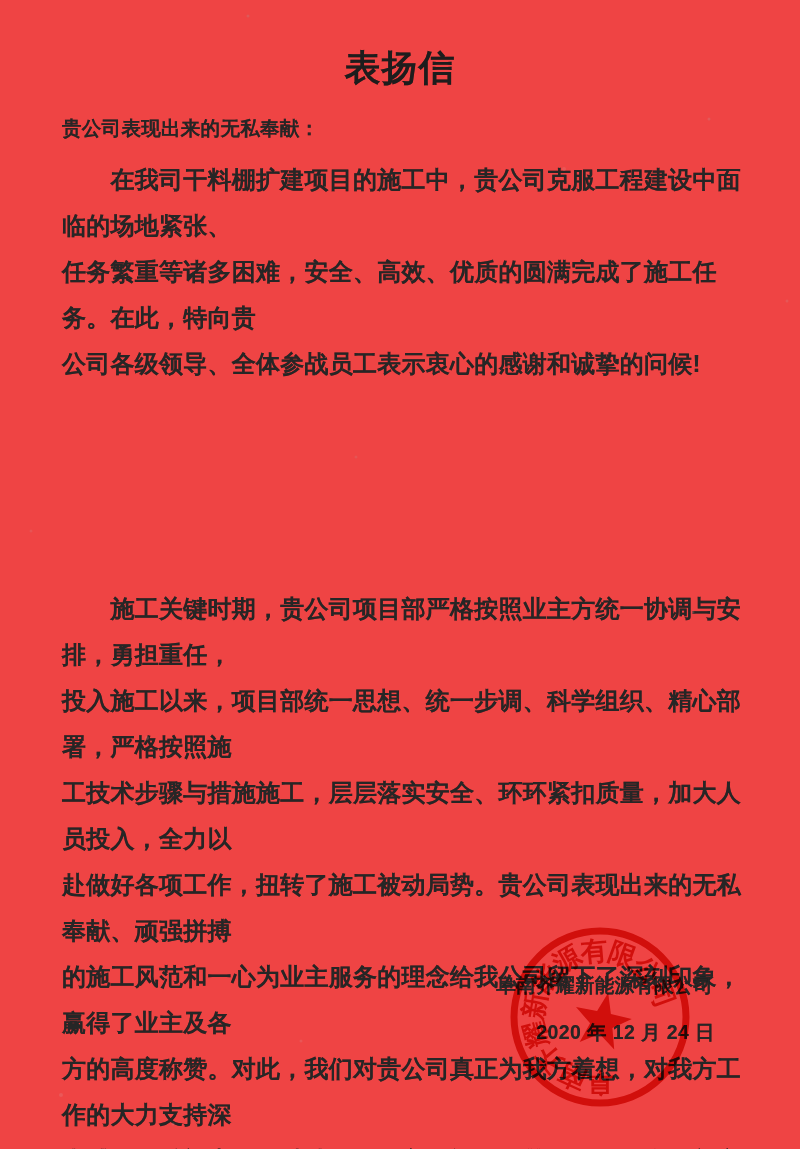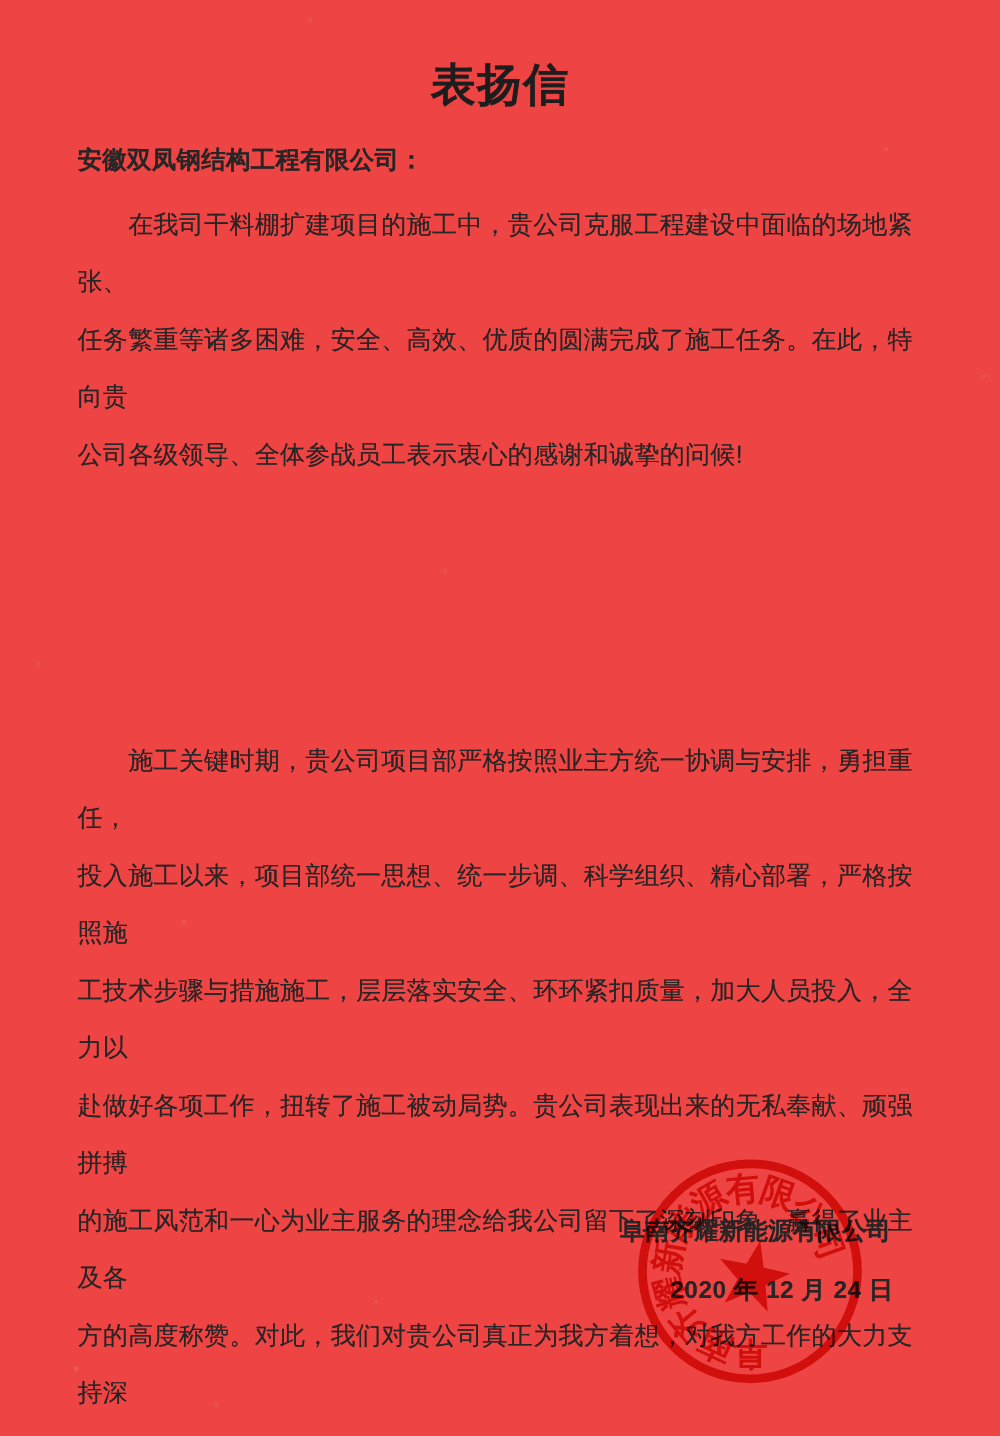--- a/index.html
+++ b/index.html
@@ -36,22 +36,22 @@
     font-size: 19.5px;
     font-weight: 600;
     line-height: 46px;
     letter-spacing: 0.3px;
     text-shadow: 0 0 0.5px rgba(0,0,0,0.4);
   }
   .para {
     position: absolute;
     left: 62px;
     width: 682px;
-    font-size: 20px;
-    font-weight: 400;
+    font-size: 24px;
+    font-weight: 700;
     line-height: 46px;
     letter-spacing: 0.25px;
     white-space: pre-line;
     text-shadow: 0 0 0.5px rgba(0,0,0,0.4);
   }
   .para-1 { top: 157px; }
   .para-2 { top: 304px; }
   .para-3 { top: 586px; }
   .signature-company {
     position: absolute;
@@ -105,21 +105,21 @@
        30px 530px 0 0.5px rgba(200,150,150,0.20);
   }
 </style>
 </head>
 <body>
 
 <div class="page">
 
   <div class="title">表扬信</div>
 
-  <div class="salutation">安徽双凤钢结构工程有限公司：</div>
+  <div class="salutation">贵公司表现出来的无私奉献：</div>
 
   <div class="para para-1">　　在我司干料棚扩建项目的施工中，贵公司克服工程建设中面临的场地紧张、
 任务繁重等诸多困难，安全、高效、优质的圆满完成了施工任务。在此，特向贵
 公司各级领导、全体参战员工表示衷心的感谢和诚挚的问候!</div>
 
 
   <div class="para para-3">　　施工关键时期，贵公司项目部严格按照业主方统一协调与安排，勇担重任，
 投入施工以来，项目部统一思想、统一步调、科学组织、精心部署，严格按照施
 工技术步骤与措施施工，层层落实安全、环环紧扣质量，加大人员投入，全力以
 赴做好各项工作，扭转了施工被动局势。贵公司表现出来的无私奉献、顽强拼搏

